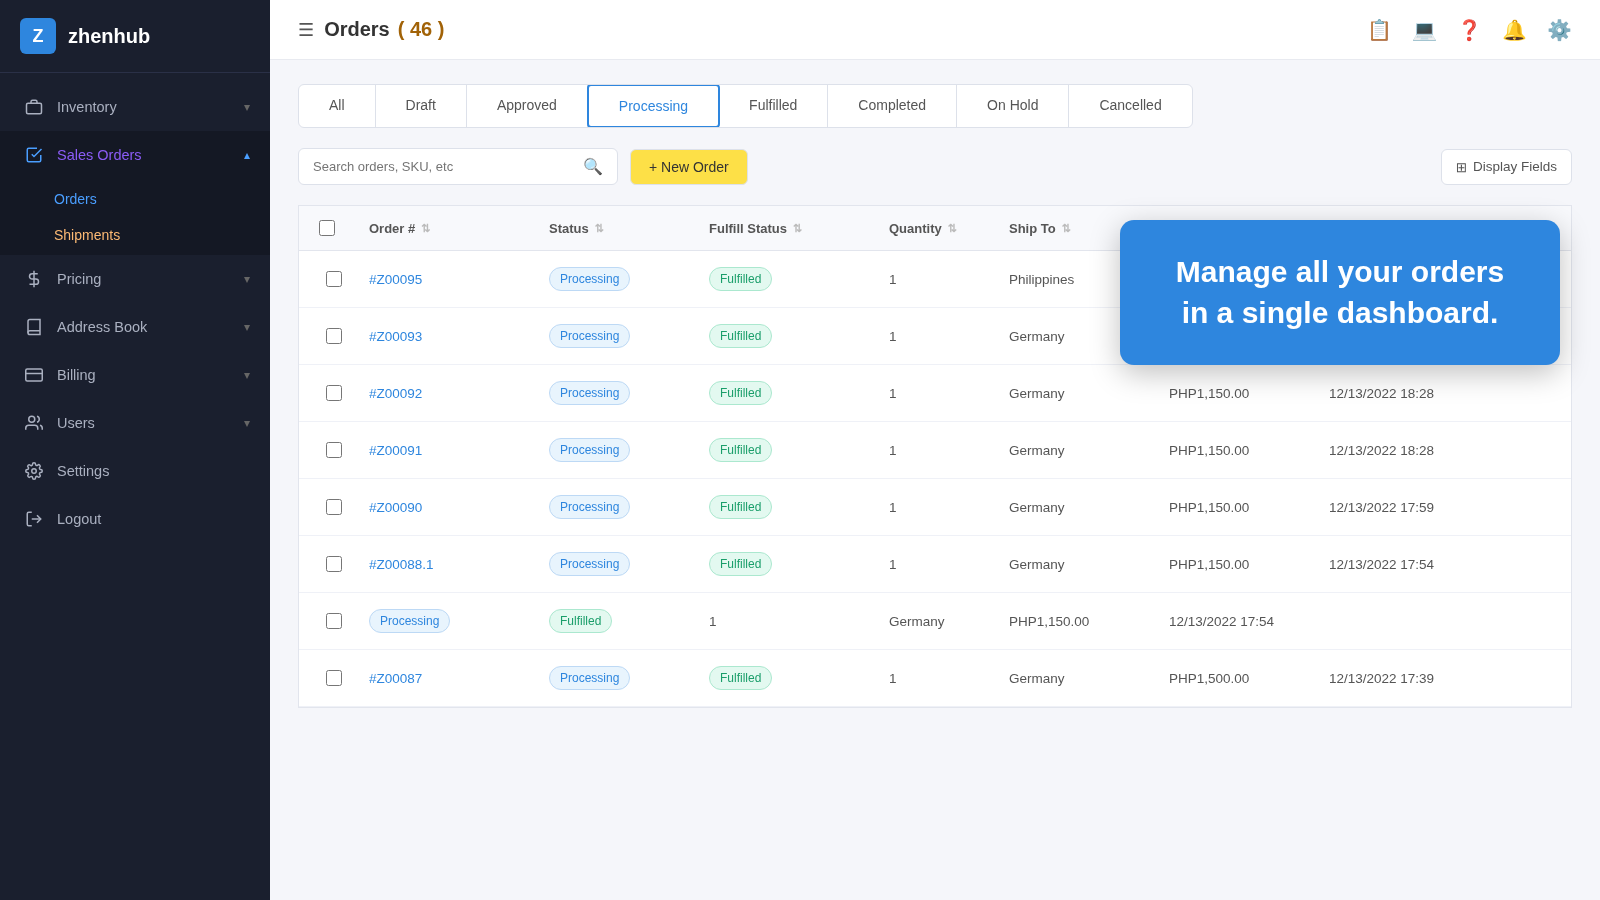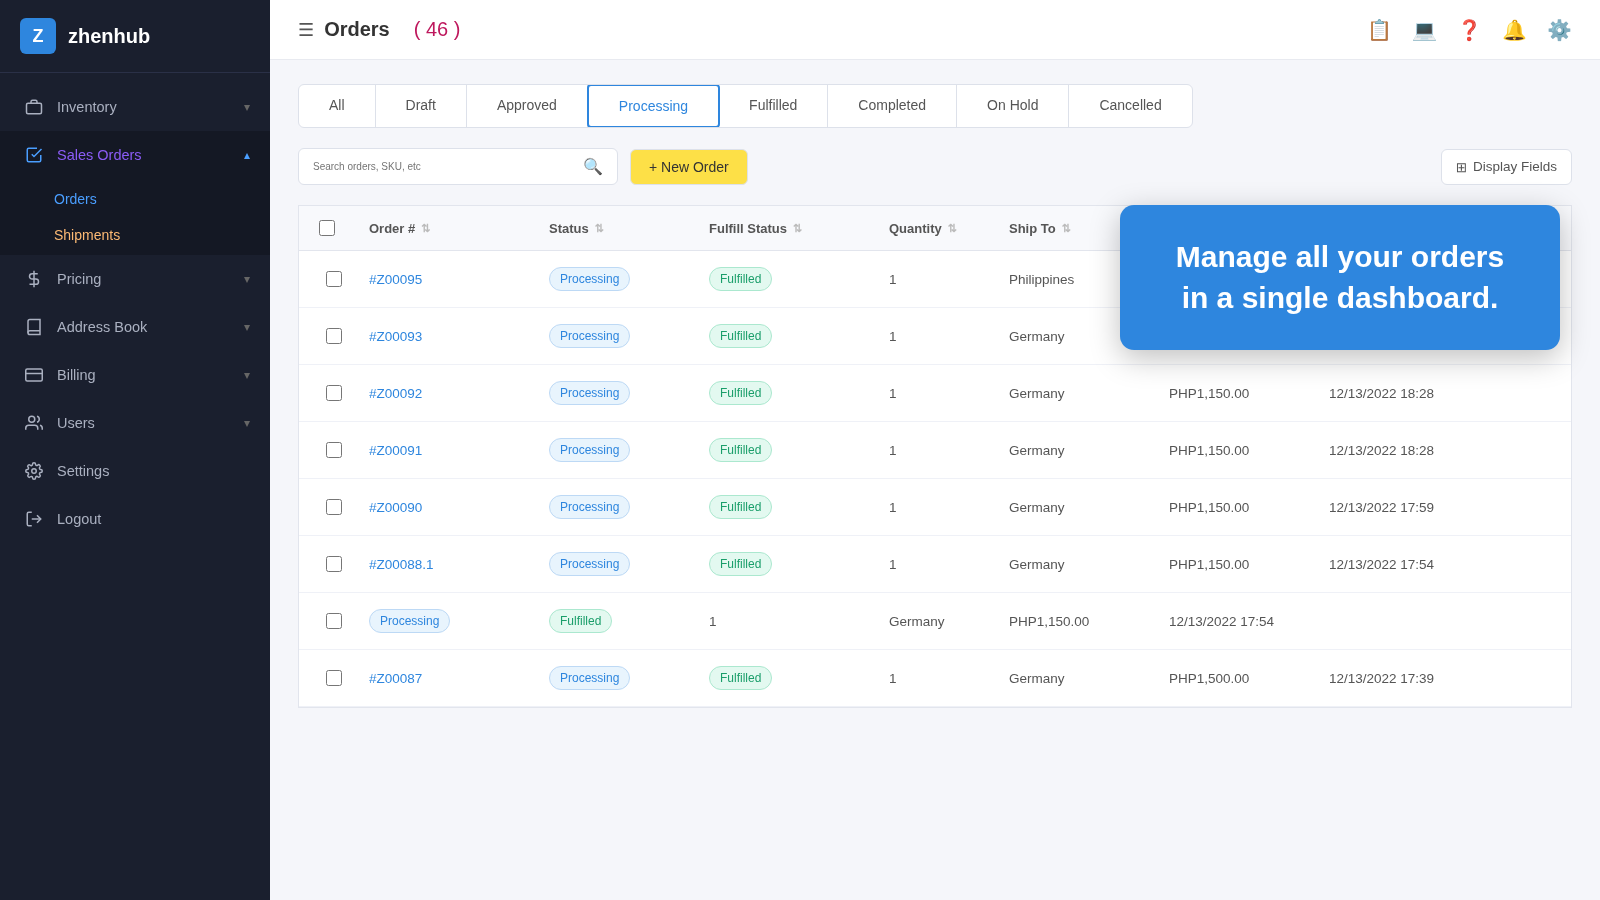--- a/index.html
+++ b/index.html
@@ -163,21 +163,21 @@
       align-items: center;
       border: 1px solid #dde1ea;
       border-radius: 6px;
       background: white;
       padding: 8px 14px;
       width: 320px;
     }
     .search-box input {
       border: none;
       outline: none;
-      font-size: 10px;
+      font-size: 13px;
       color: #0f766e;
       width: 100%;
       background: transparent;
     }
     .search-icon { color: #999; margin-left: 6px; }
     .btn-new {
       display: flex;
       align-items: center;
       gap: 6px;
       background: #fde047;
@@ -257,21 +257,21 @@
       background: #e3f9f0;
       color: #1a9e6a;
       border: 1px solid #abe8cf;
     }
     .checkbox-cell { display: flex; align-items: center; justify-content: center; }
     input[type="checkbox"] { width: 16px; height: 16px; cursor: pointer; }
 
     
     .tooltip-overlay {
       position: absolute;
-      top: 145px;
+      top: 160px;
       right: 40px;
       background: #2e86de;
       color: white;
       border-radius: 14px;
       padding: 32px 40px;
       max-width: 440px;
       text-align: center;
       z-index: 100;
       box-shadow: 0 8px 30px rgba(0,0,0,0.25);
     }
@@ -388,21 +388,21 @@
     </div>
   </nav>
 </div>
 
 <div id="main">
 
   <div id="topbar">
     <span class="hamburger-icon">☰</span>
     <div class="page-title-area">
       <span>Orders</span>
-      <span style="color:#be185d; font-weight:400;margin-left:16px;">( 46 )</span>
+      <span style="color:#a16207; font-weight:700;">( 46 )</span>
     </div>
     <div class="topbar-right">
       <span class="topbar-icon">📋</span>
       <span class="topbar-icon">💻</span>
       <span class="topbar-icon">❓</span>
       <span class="topbar-icon">🔔</span>
       <span class="topbar-icon">⚙️</span>
     </div>
   </div>
 

